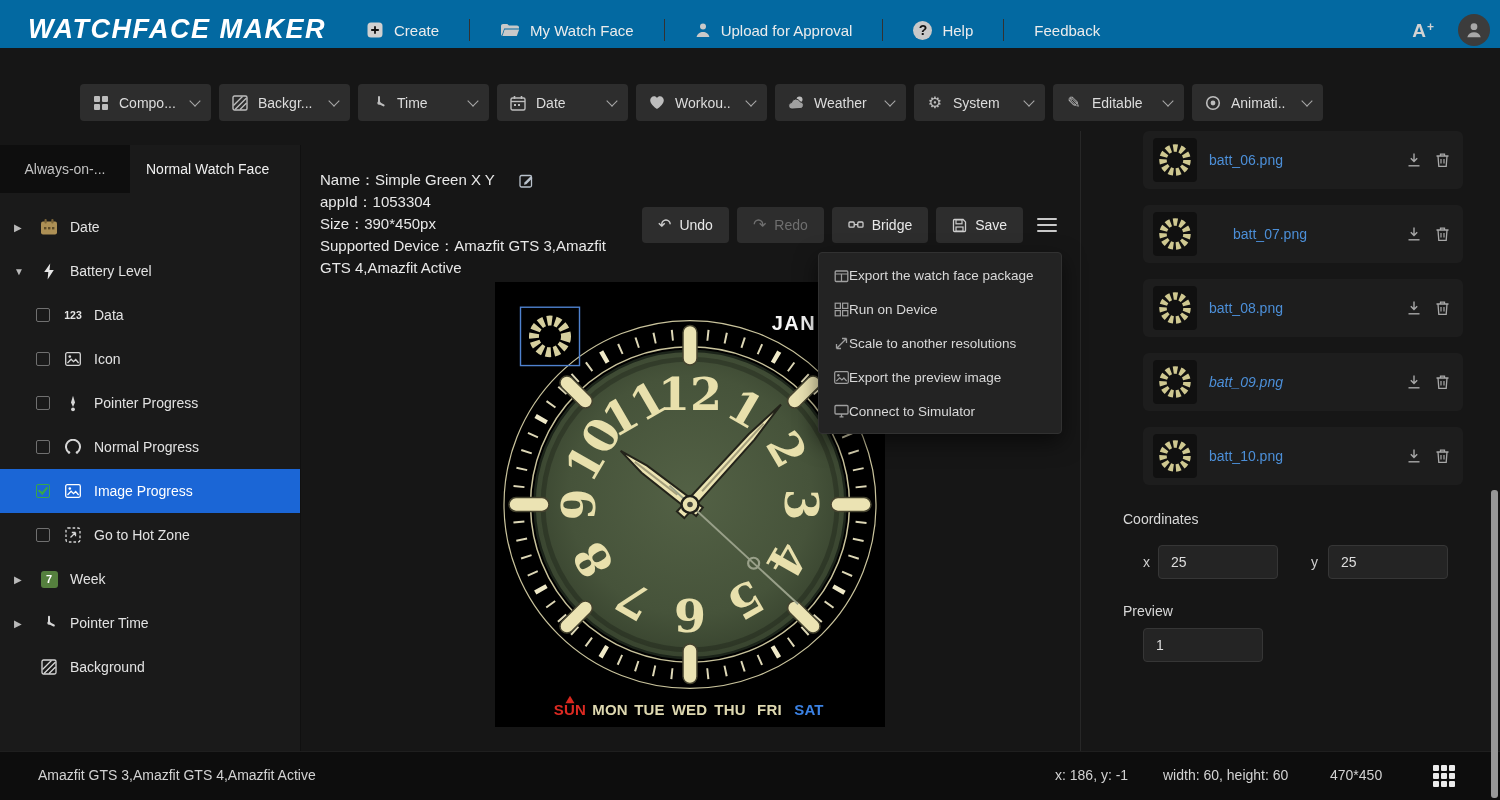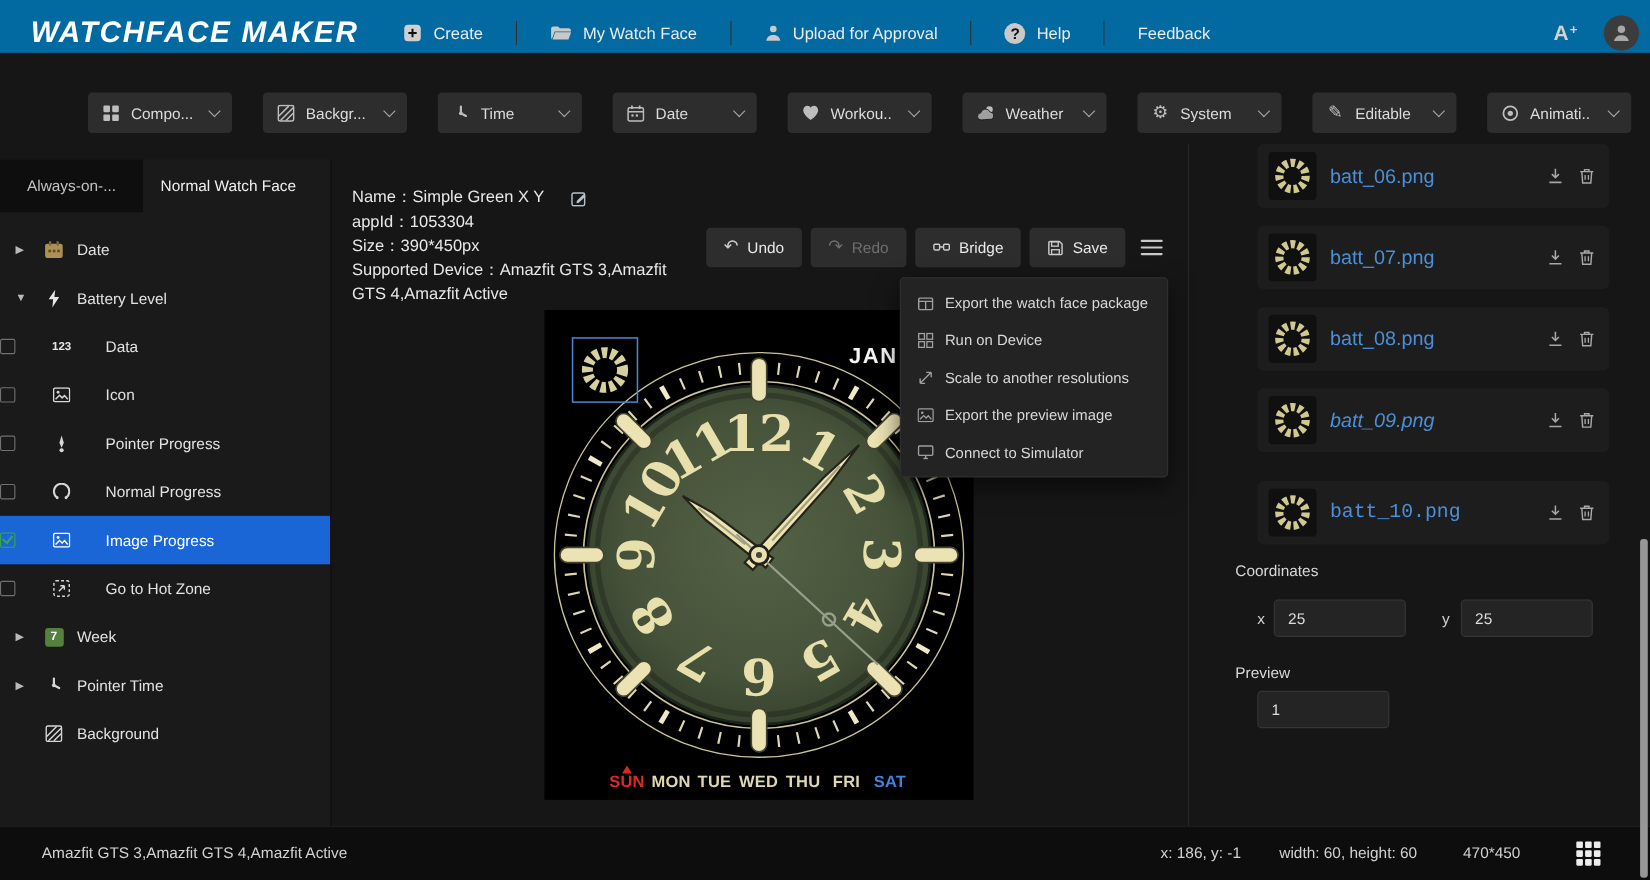--- a/index.html
+++ b/index.html
@@ -17,40 +17,40 @@
   .qcircle{width:19px;height:19px;border-radius:50%;background:#c9c9c9;color:#101010;font-weight:bold;
            font-size:14px;display:flex;align-items:center;justify-content:center;}
   .top-right{position:absolute;right:26px;top:0;height:60px;display:flex;align-items:center;gap:24px;}
   .translate-ic{display:flex;align-items:flex-start;color:#d2d2d2;font-weight:bold;cursor:pointer;}
   .translate-ic .A{font-size:19px;line-height:19px;}
   .translate-ic .plus{font-size:12px;line-height:12px;margin-left:1px;}
   .avatar{width:32px;height:32px;border-radius:50%;background:#3c3c3c;display:flex;align-items:center;justify-content:center;cursor:pointer;}
 
   
   .ribbon{position:absolute;top:60px;left:0;width:100%;height:85px;display:flex;align-items:center;
-          padding-left:80px;gap:28px;box-sizing:border-box;}
+          padding-left:80px;gap:8px;box-sizing:border-box;}
   .chip{width:131px;height:37px;background:#2d2d2d;border-radius:4px;display:flex;align-items:center;
         padding:0 12px;box-sizing:border-box;gap:9px;font-size:14px;color:#dcdcdc;cursor:pointer;flex:none;}
   .chip .ic{width:18px;display:flex;justify-content:center;flex:none;color:#bdbdbd;font-size:16px;line-height:16px;}
   .chip .lbl{flex:1;white-space:nowrap;overflow:hidden;}
   .chev{width:7px;height:7px;border-right:1.6px solid #a9a9a9;border-bottom:1.6px solid #a9a9a9;
         transform:rotate(45deg);margin-top:-4px;flex:none;}
 
   
   .sidebar{position:absolute;top:145px;left:0;width:300px;bottom:48px;background:#1a1a1a;border-right:1px solid #101010;}
   .tabs{display:flex;height:48px;}
   .tab{font-size:14px;display:flex;align-items:center;cursor:pointer;}
   .tab.normal{padding-left:16px;color:#f0f0f0;flex:1;}
   .tab.aod{width:130px;background:#0e0e0e;color:#c2c2c2;justify-content:center;}
   .tree{margin-top:12px;}
   .trow{height:44px;display:flex;align-items:center;font-size:14px;color:#e2e2e2;cursor:pointer;}
   .trow .arrow{width:12px;margin-left:14px;font-size:10px;color:#b9b9b9;flex:none;}
   .trow .ticon{margin-left:12px;width:22px;display:flex;justify-content:center;align-items:center;flex:none;}
   .trow .tlabel{margin-left:10px;white-space:nowrap;}
-  .trow.child{gap:19px;}
+  .trow.child{padding-left:36px;}
   .trow.child .ticon{margin-left:12px;}
   .trow.selected{background:#1b66d6;color:#fff;}
   .cbx{width:14px;height:14px;border:1.5px solid #707070;border-radius:2px;box-sizing:border-box;flex:none;position:relative;}
   .cbx.checked{border-color:#37a64b;}
   .cbx.checked:after{content:"";position:absolute;left:3px;top:0px;width:4px;height:7px;
        border-right:2px solid #37a64b;border-bottom:2px solid #37a64b;transform:rotate(40deg);}
   .badge123{font-size:10.5px;font-weight:bold;color:#e4e4e4;letter-spacing:0;}
   .badge7{width:17px;height:17px;border-radius:3px;background:#55803e;color:#fff;font-size:11px;font-weight:bold;
           display:flex;align-items:center;justify-content:center;}
 
@@ -61,30 +61,30 @@
   .actions{position:absolute;left:342px;top:62px;display:flex;gap:8px;align-items:center;}
   .abtn{height:36px;background:#2d2d2d;border-radius:4px;display:flex;align-items:center;gap:8px;
         padding:0 16px;font-size:14px;color:#e8e8e8;cursor:pointer;white-space:nowrap;}
   .abtn .aic{font-size:16px;line-height:16px;color:#cdcdcd;display:flex;align-items:center;}
   .abtn.disabled{color:#6f6f6f;}
   .abtn.disabled .aic{color:#6f6f6f;}
   .hamburger{margin-left:6px;width:20px;height:14px;display:flex;flex-direction:column;justify-content:space-between;cursor:pointer;}
   .hamburger i{display:block;height:2px;background:#c9c9c9;border-radius:1px;}
   .dropdown{position:absolute;left:518px;top:107px;width:242px;background:#232323;border:1px solid #313131;
             border-radius:4px;box-shadow:0 8px 22px rgba(0,0,0,.55);padding:5px 0;z-index:30;}
-  .mitem{height:34px;display:flex;align-items:center;gap:10px;padding:0 14px;font-size:13.5px;color:#d8d8d8;cursor:pointer;}
+  .mitem{height:34px;display:flex;align-items:center;padding:0 14px;font-size:13.5px;color:#d8d8d8;cursor:pointer;}
   .mitem .mic{width:16px;display:flex;justify-content:center;flex:none;}
   .canvas{position:absolute;left:195px;top:137px;width:390px;height:445px;background:#000;cursor:crosshair;}
 
   
   .rpanel{position:absolute;left:1080px;top:131px;right:0;bottom:48px;border-left:1px solid #272727;}
   .frow{position:absolute;left:62px;width:320px;height:58px;background:#1d1d1d;border-radius:6px;
         display:flex;align-items:center;}
   .fthumb{margin-left:10px;flex:none;}
-  .fname{margin-left:12px;font-size:18px;color:#4c8fd8;flex:1;cursor:pointer;white-space:nowrap;overflow:hidden;}
+  .fname{margin-left:12px;font-size:14px;color:#4c8fd8;flex:1;cursor:pointer;white-space:nowrap;overflow:hidden;}
   .ficons{display:flex;gap:13px;margin-right:13px;align-items:center;}
   .ficons svg{cursor:pointer;}
   .plabel{position:absolute;font-size:14px;color:#d8d8d8;}
   .axlbl{position:absolute;font-size:14px;color:#cfcfcf;}
   .inputbox{position:absolute;height:34px;background:#242424;border:1px solid #363636;border-radius:4px;
             color:#ddd;font-size:14px;padding:0 12px;box-sizing:border-box;font-family:"Liberation Sans",sans-serif;outline:none;}
 
   
   .statusbar{position:absolute;left:0;bottom:0;width:100%;height:48px;background:#0d0d0d;border-top:1px solid #1f1f1f;}
   .statusbar span{position:absolute;top:15px;font-size:14px;color:#d2d2d2;white-space:nowrap;}
@@ -572,21 +572,21 @@
             <path d="M8 1.5v8M4.8 6.3L8 9.5l3.2-3.2" fill="none" stroke="#a8a8a8" stroke-width="1.4"></path>
             <path d="M2.5 13.8h11" stroke="#a8a8a8" stroke-width="1.4"></path>
           </svg>
         <svg width="15" height="16" viewBox="0 0 15 16">
             <path d="M1.5 4h12M5.5 4V2.2h4V4M3 4l.8 10.3h7.4L12 4" fill="none" stroke="#a8a8a8" stroke-width="1.3"></path>
             <path d="M6 7v4.5M9 7v4.5" stroke="#a8a8a8" stroke-width="1.2"></path>
           </svg>
       </span>
     </div>
 
-    <div class="frow" style="top:74px;">
+    <div class="frow" style="top:74px;gap:24px;">
       <span class="fthumb">
         <svg width="44" height="44">
             <rect width="44" height="44" rx="4" fill="#101010"></rect>
             <circle cx="22" cy="22" r="12" fill="none" stroke="#cfc890" stroke-width="7.5" stroke-dasharray="4.2 2.6"></circle>
           </svg>
       </span>
       <span class="fname">batt_07.png</span>
       <span class="ficons">
         <svg width="16" height="16" viewBox="0 0 16 16">
             <path d="M8 1.5v8M4.8 6.3L8 9.5l3.2-3.2" fill="none" stroke="#a8a8a8" stroke-width="1.4"></path>
@@ -632,21 +632,21 @@
             <path d="M8 1.5v8M4.8 6.3L8 9.5l3.2-3.2" fill="none" stroke="#a8a8a8" stroke-width="1.4"></path>
             <path d="M2.5 13.8h11" stroke="#a8a8a8" stroke-width="1.4"></path>
           </svg>
         <svg width="15" height="16" viewBox="0 0 15 16">
             <path d="M1.5 4h12M5.5 4V2.2h4V4M3 4l.8 10.3h7.4L12 4" fill="none" stroke="#a8a8a8" stroke-width="1.3"></path>
             <path d="M6 7v4.5M9 7v4.5" stroke="#a8a8a8" stroke-width="1.2"></path>
           </svg>
       </span>
     </div>
 
-    <div class="frow" style="top:306px;font-family:Liberation Mono, monospace;">
+    <div class="frow" style="top:296px;">
       <span class="fthumb">
         <svg width="44" height="44">
             <rect width="44" height="44" rx="4" fill="#101010"></rect>
             <circle cx="22" cy="22" r="12" fill="none" stroke="#cfc890" stroke-width="7.5" stroke-dasharray="4.2 2.6"></circle>
           </svg>
       </span>
       <span class="fname">batt_10.png</span>
       <span class="ficons">
         <svg width="16" height="16" viewBox="0 0 16 16">
             <path d="M8 1.5v8M4.8 6.3L8 9.5l3.2-3.2" fill="none" stroke="#a8a8a8" stroke-width="1.4"></path>

